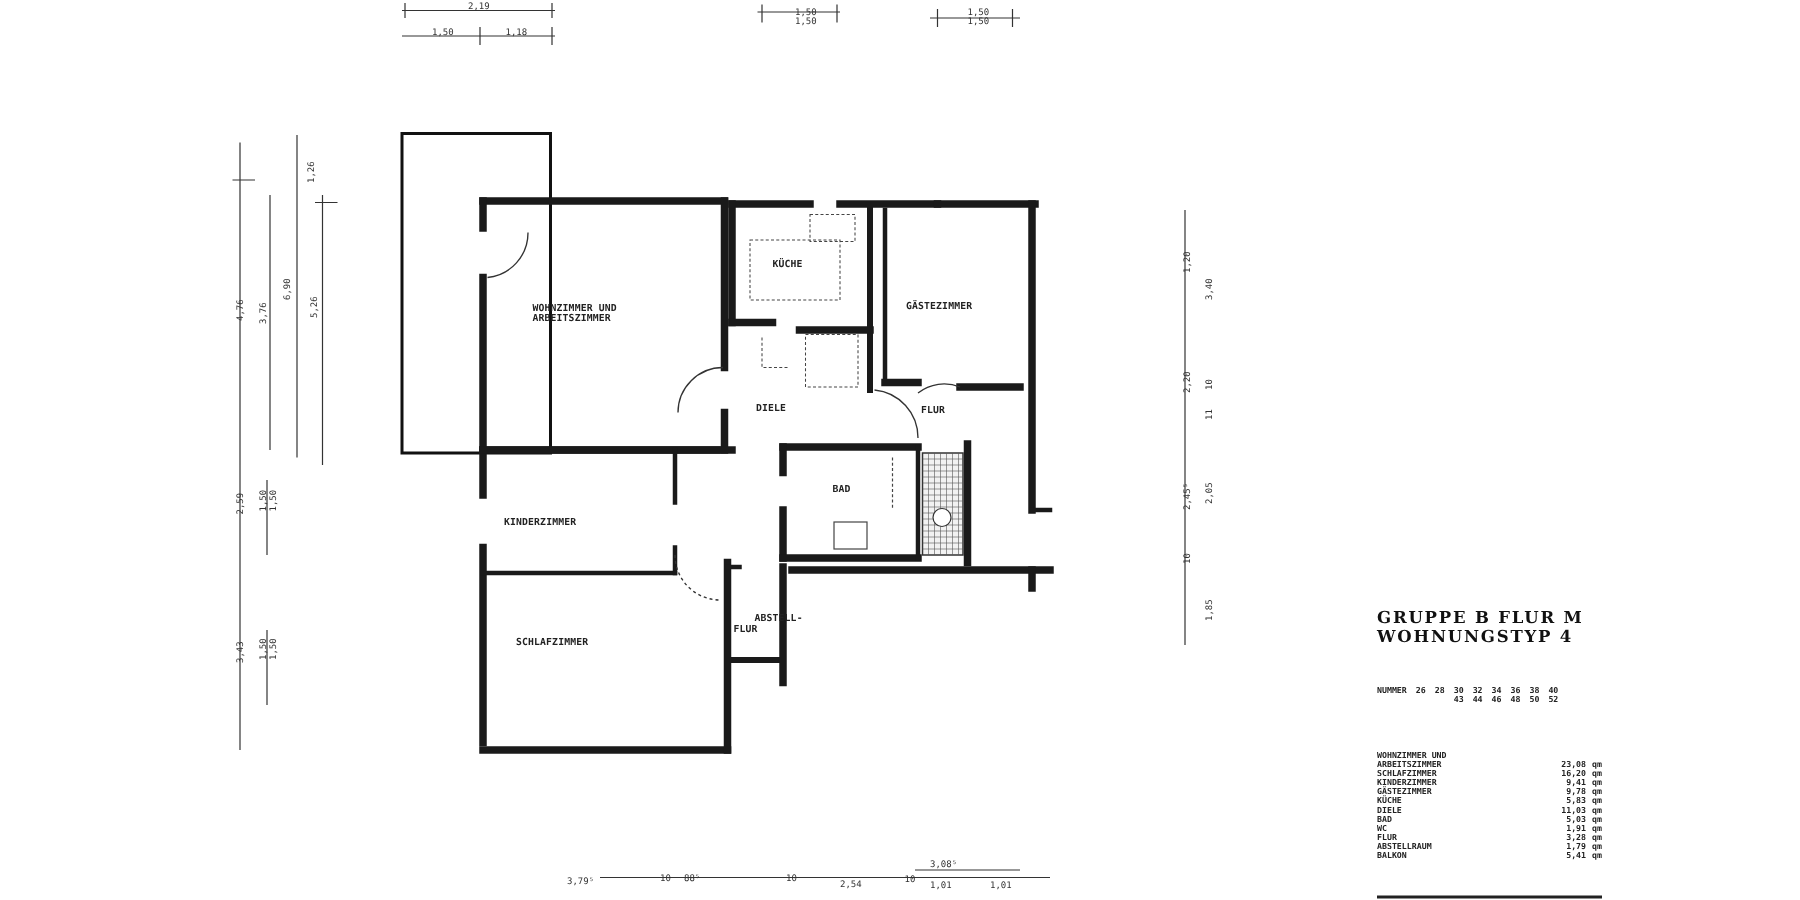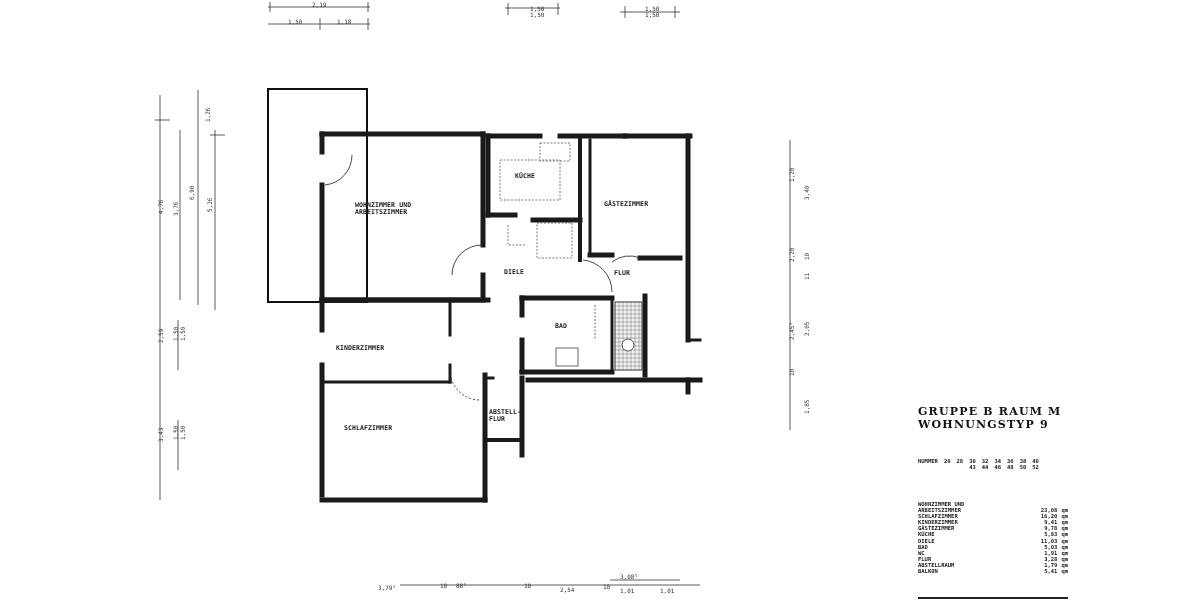--- a/index.html
+++ b/index.html
@@ -130,21 +130,21 @@
 
 <span class="lbl" style="left:355px;top:202px;">WOHNZIMMER UND</span>
 <span class="lbl" style="left:355px;top:209px;">ARBEITSZIMMER</span>
 <span class="lbl" style="left:515px;top:173px;">KÜCHE</span>
 <span class="lbl" style="left:604px;top:201px;">GÄSTEZIMMER</span>
 <span class="lbl" style="left:504px;top:269px;">DIELE</span>
 <span class="lbl" style="left:614px;top:270px;">FLUR</span>
 <span class="lbl" style="left:555px;top:323px;">BAD</span>
 <span class="lbl" style="left:336px;top:345px;">KINDERZIMMER</span>
 <span class="lbl" style="left:344px;top:425px;">SCHLAFZIMMER</span>
-<span class="lbl" style="left:489px;top:409px;">ABSTELL-</span>
+<span class="lbl" style="left:503px;top:409px;">ABSTELL-</span>
 <span class="lbl" style="left:489px;top:416px;">FLUR</span>
 
 <span class="dim" style="left:312px;top:1px;">2,19</span>
 <span class="dim" style="left:288px;top:18px;">1,50</span>
 <span class="dim" style="left:337px;top:18px;">1,18</span>
 <span class="dim" style="left:530px;top:5px;">1,50</span>
 <span class="dim" style="left:530px;top:11px;">1,50</span>
 <span class="dim" style="left:645px;top:5px;">1,50</span>
 <span class="dim" style="left:645px;top:11px;">1,50</span>
 
@@ -174,22 +174,22 @@
 <span class="dimv" style="left:803px;top:200px;">3,40</span>
 <span class="dimv" style="left:788px;top:262px;">2,20</span>
 <span class="dimv" style="left:803px;top:260px;">10</span>
 <span class="dimv" style="left:803px;top:280px;">11</span>
 <span class="dimv" style="left:788px;top:340px;">2,45⁵</span>
 <span class="dimv" style="left:803px;top:336px;">2,05</span>
 <span class="dimv" style="left:788px;top:376px;">10</span>
 <span class="dimv" style="left:803px;top:414px;">1,85</span>
 
 <div class="title-block">
-  <span class="title-line">GRUPPE B RAUM M</span>
-  <span class="title-line">WOHNUNGSTYP 9</span>
+  <span class="title-line">GRUPPE B FLUR M</span>
+  <span class="title-line">WOHNUNGSTYP 4</span>
 </div>
 
 <div class="numbers">
   <span>NUMMER</span>
   <span class="num-col">
       <span>26</span>
     </span>
   <span class="num-col">
       <span>28</span>
     </span>

